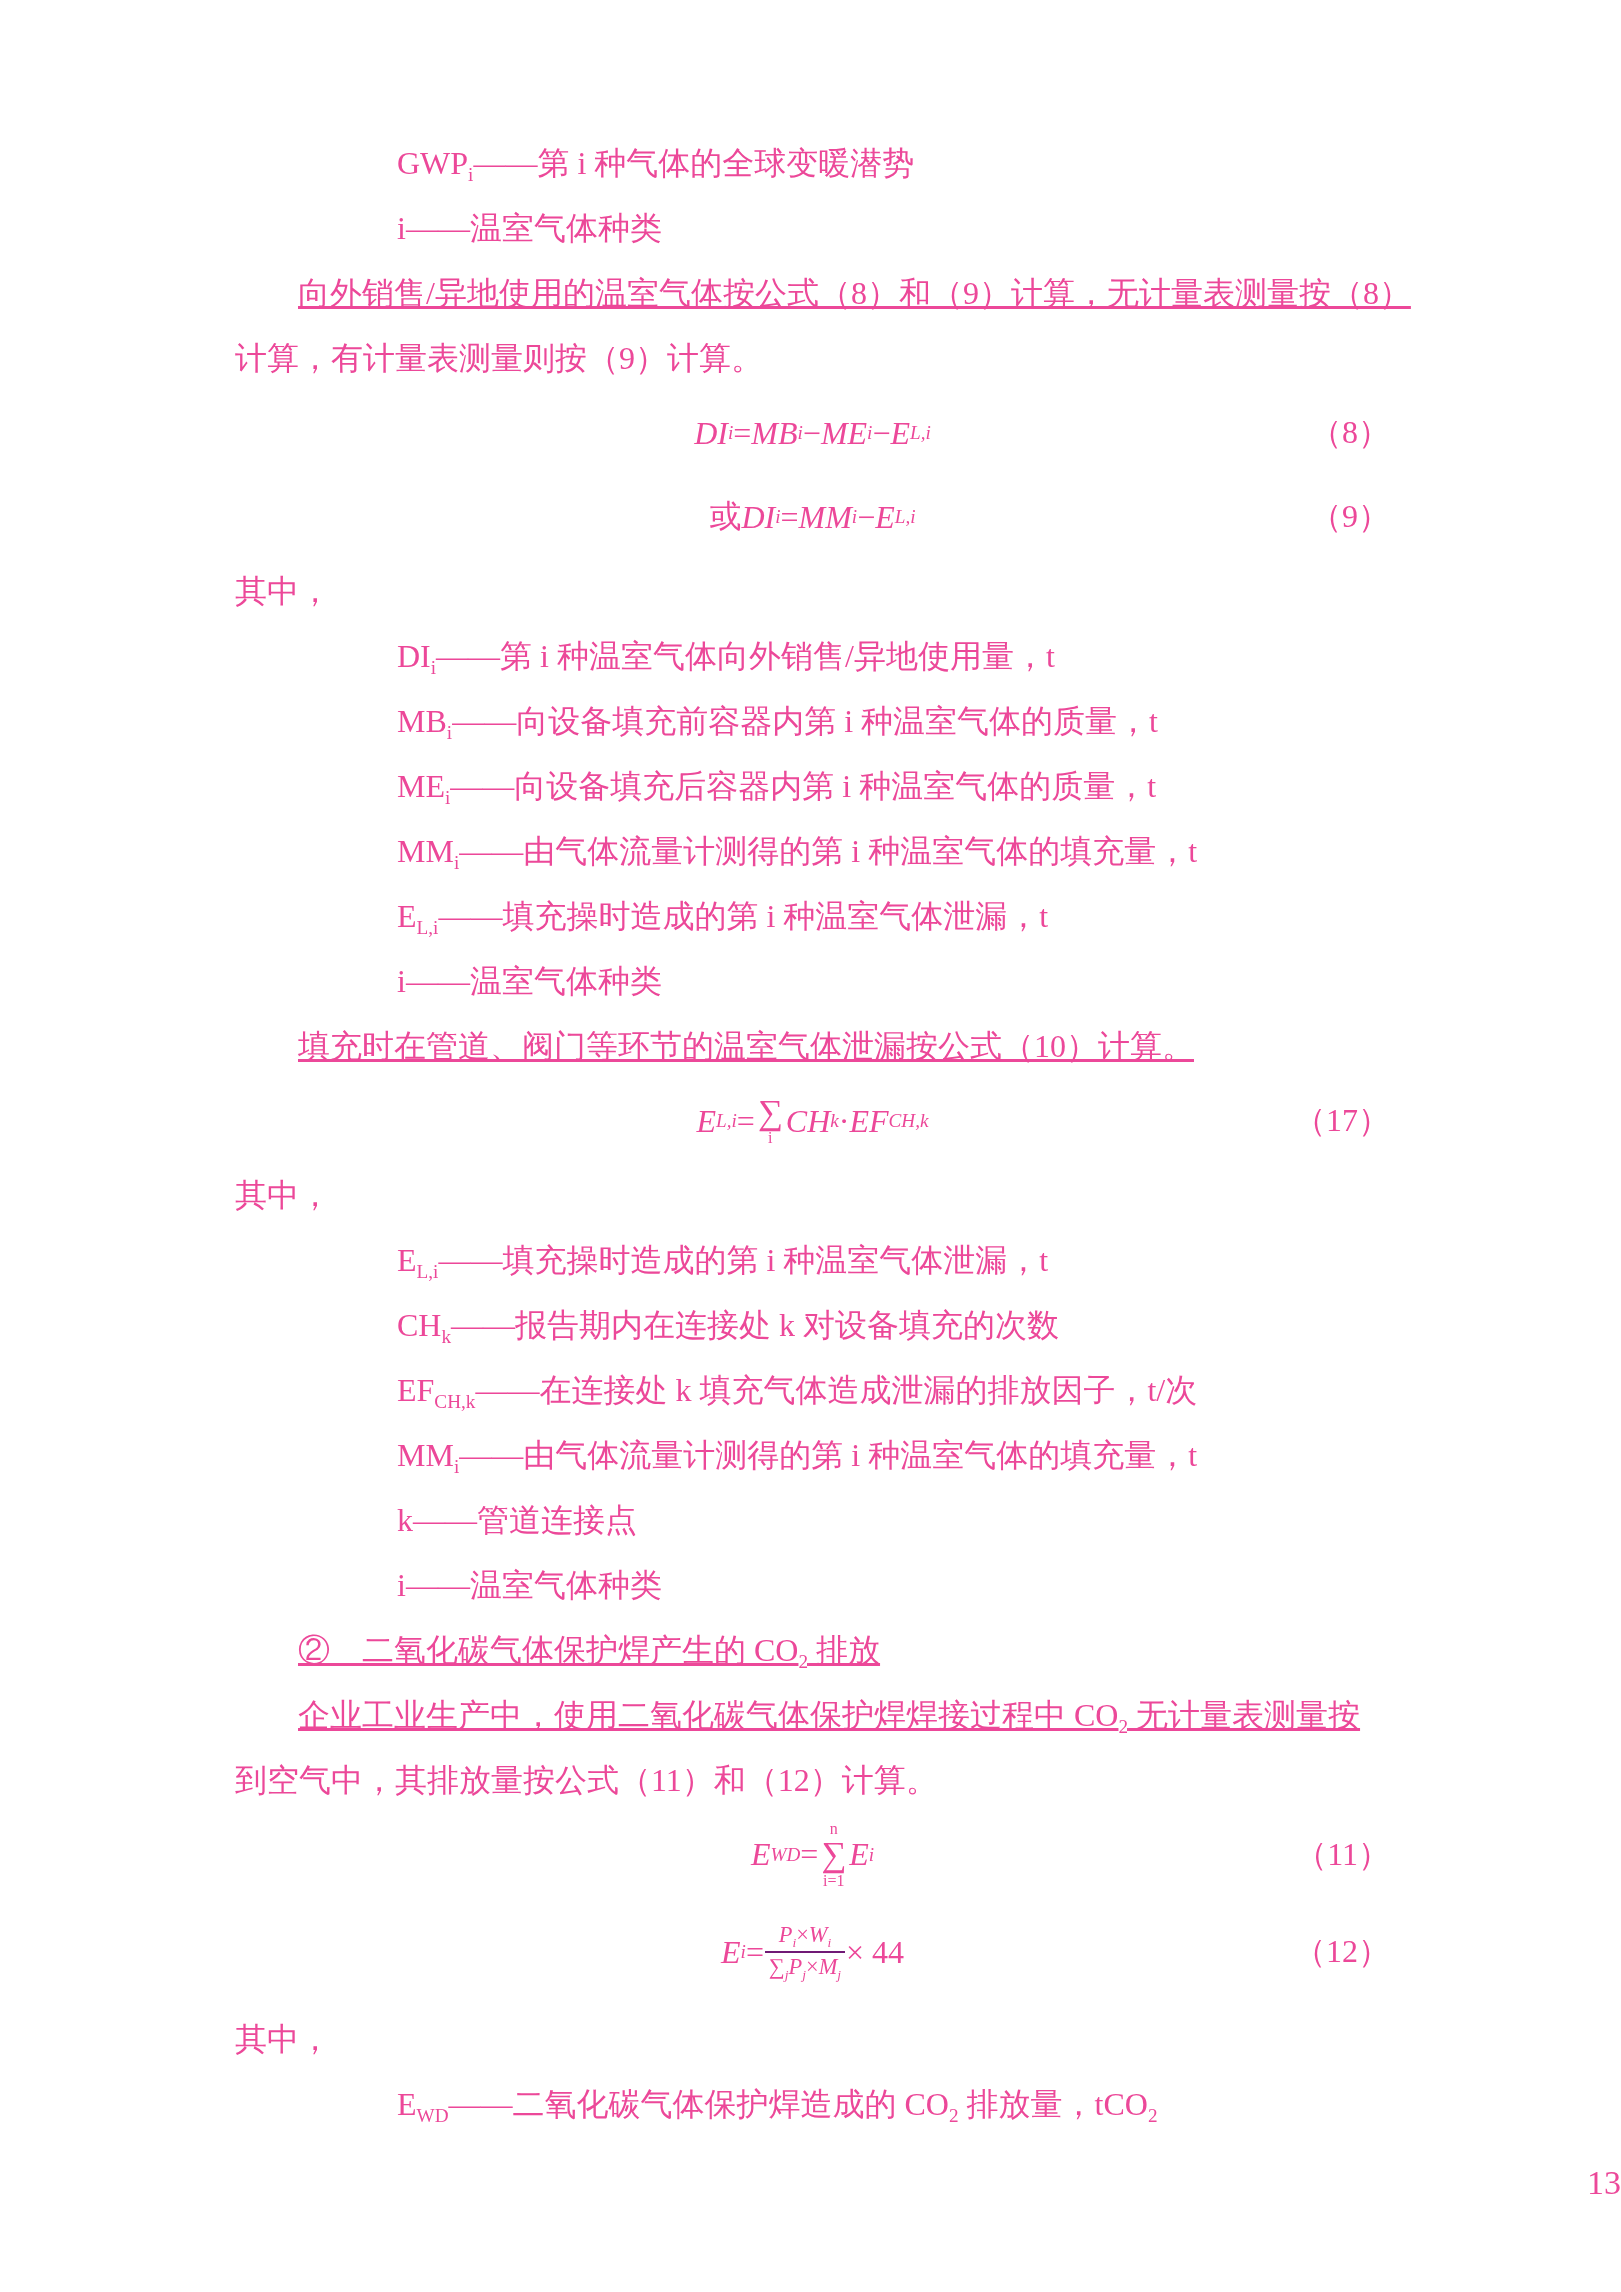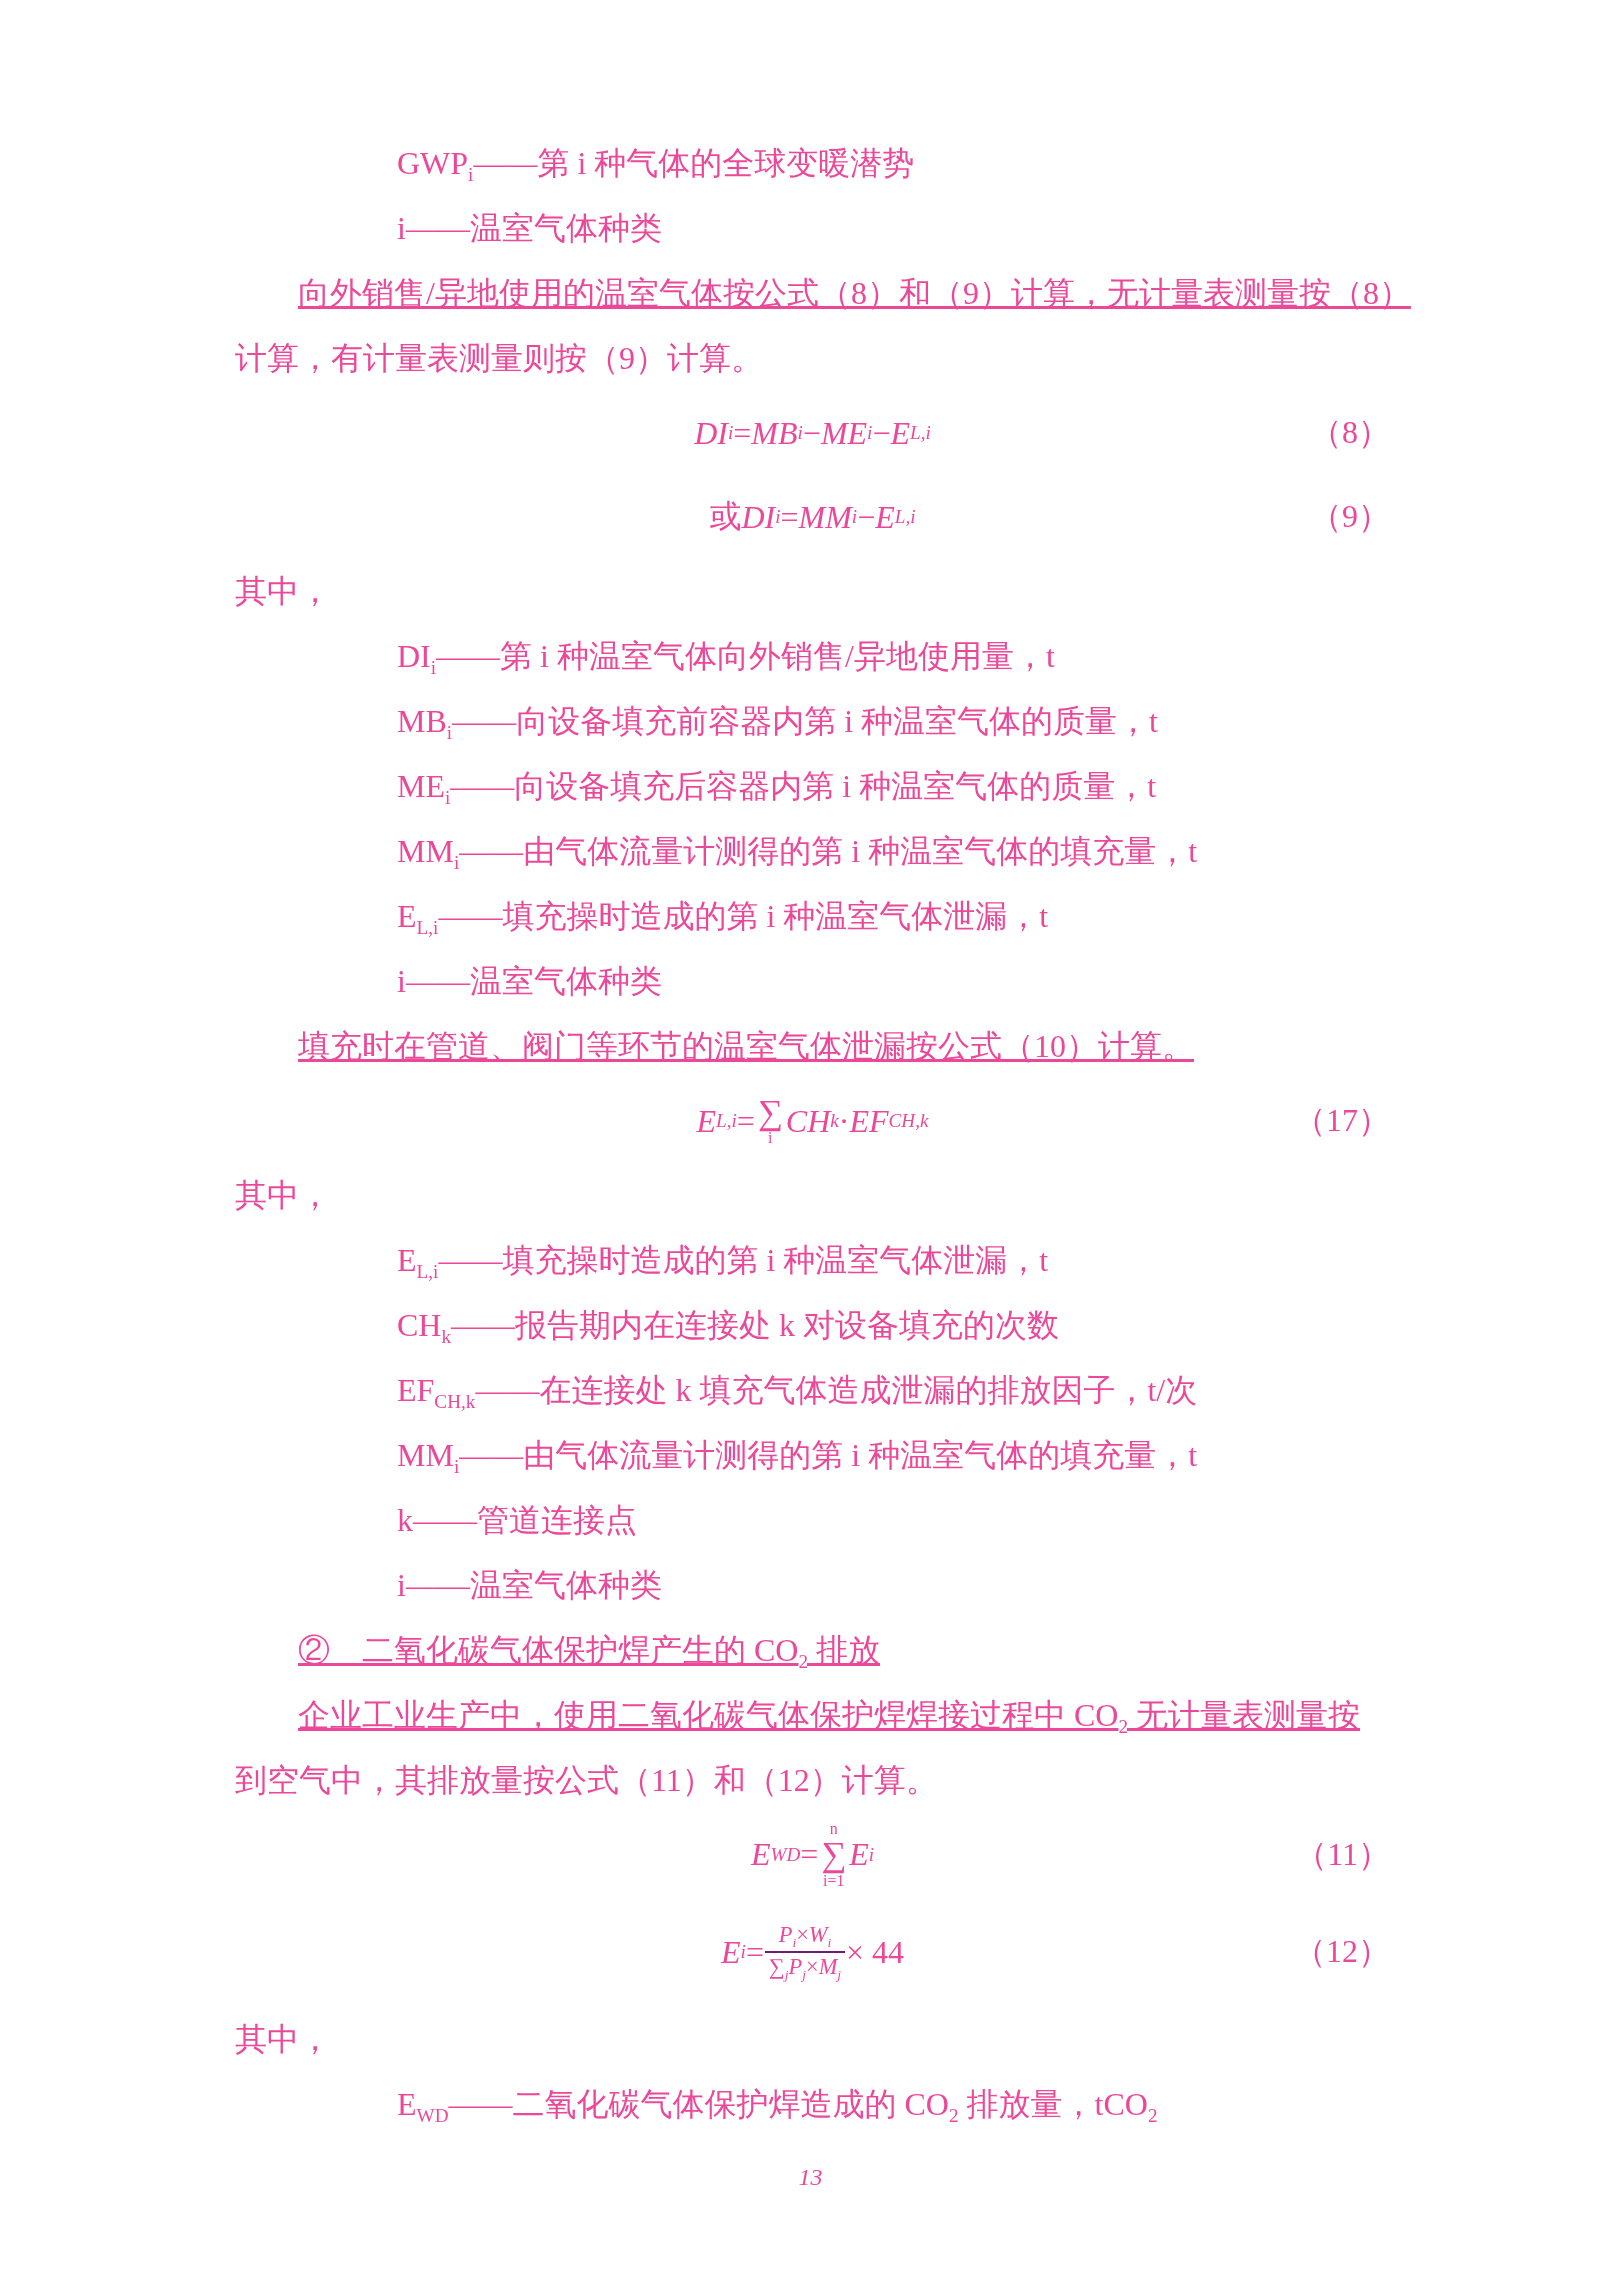--- a/index.html
+++ b/index.html
@@ -58,23 +58,22 @@
     align-items:center;
     font-size:0.7em;
     line-height:1.25;
     margin:0 1px;
     vertical-align:middle;
   }
   .frac .fr-num{padding:0 3.9px;}
   .frac .fr-den{border-top:2px solid #701a75;padding:0 3.9px;}
   .footer{
     margin-top:27.4px;
-    text-align:center;
-    font-size:24px;
-    font-style:italic;
+    text-align:right;
+    font-size:34px;
   }
 </style>
 </head>
 <body>
 
 <div class="page">
   <div class="content">
       <div class="line def"><span>GWP</span><span class="sub">i</span><span>——第 i 种气体的全球变暖潜势</span></div>
       <div class="line def"><span>i——温室气体种类</span></div>
       <div class="line p1"><span>向外销售/异地使用的温室气体按公式（8）和（9）计算，无计量表测量按（8）</span></div>

